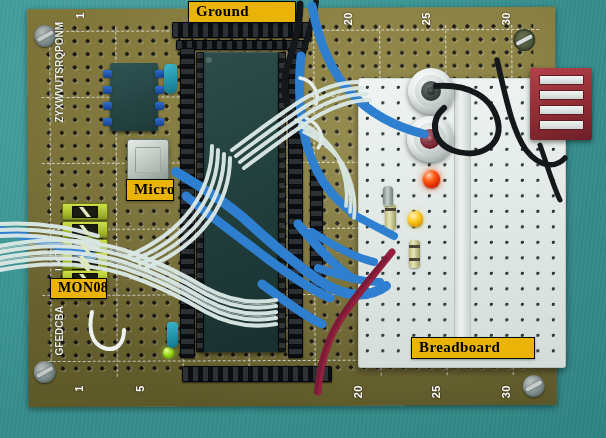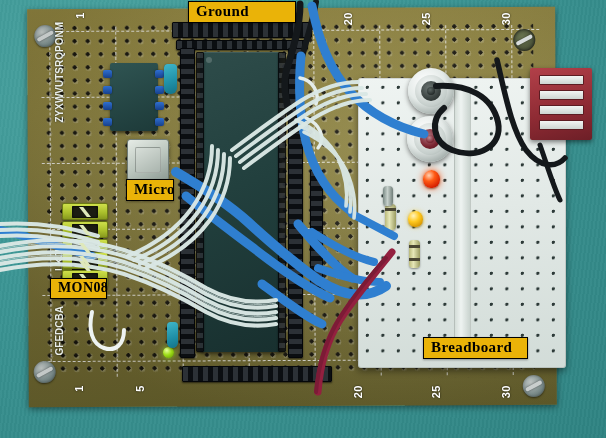--- a/index.html
+++ b/index.html
@@ -442,16 +442,16 @@
   </svg>
 
   <div class="callout" style="left:188px;top:1px;width:108px;">Ground</div>
 
 
   <div class="callout" style="left:126px;top:179px;width:48px;">Micro</div>
 
   <div class="callout" style="left:50px;top:278px;width:57px;font-size:14px;">MON08</div>
 
 
-  <div class="callout" style="left:411px;top:337px;width:105px;margin-left:12px;">Breadboard</div>
+  <div class="callout" style="left:411px;top:337px;width:124px;">Breadboard</div>
 
 
 </div>
 
 </body></html>

